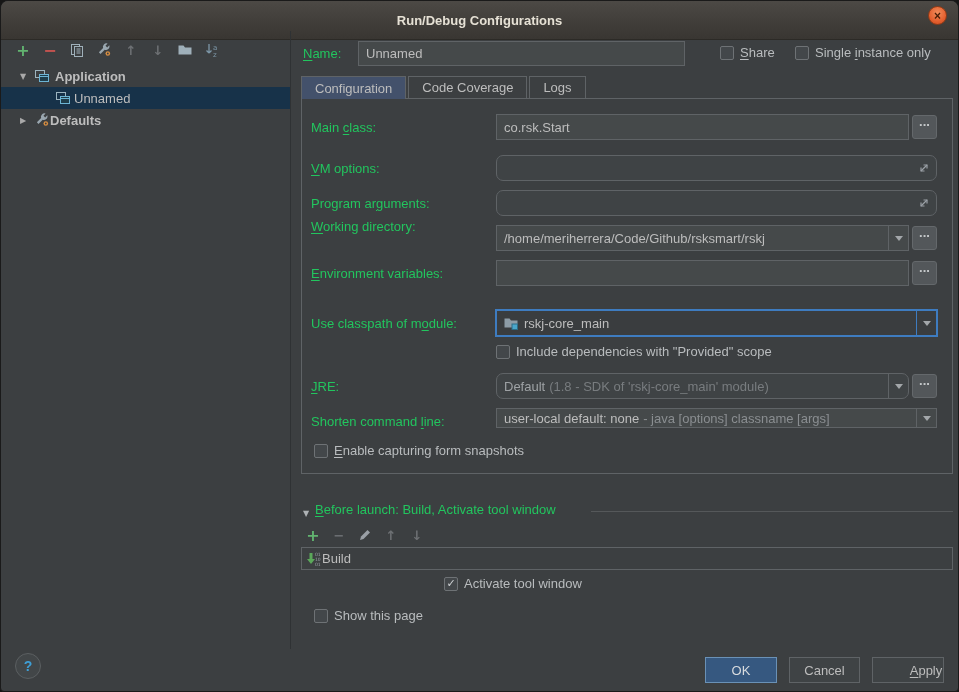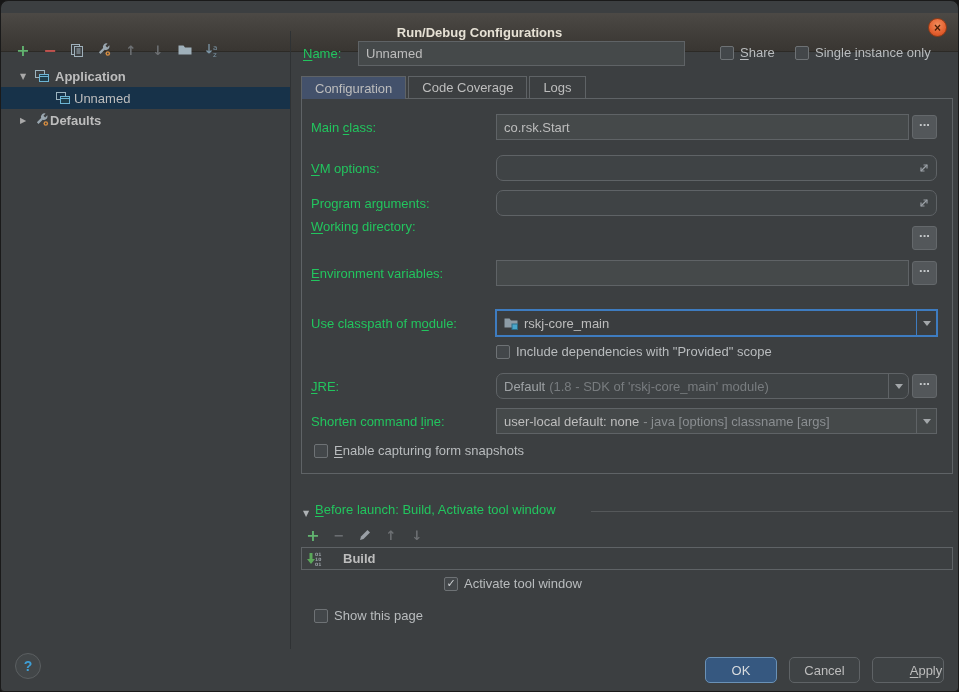--- a/index.html
+++ b/index.html
@@ -1,18 +1,18 @@
 <!DOCTYPE html>
 <html><head>
 <meta charset="utf-8">
 <style>
   * { margin:0; padding:0; box-sizing:border-box; }
   html,body { width:959px; height:692px; background:#161616; font-family:"Liberation Sans","DejaVu Sans",sans-serif; }
   .window { position:relative; width:959px; height:692px; background:#3c3f41; border-radius:8px 8px 4px 4px; overflow:hidden; border:1px solid #1a1a1a; }
-  .titlebar { position:absolute; top:12px; left:0; right:0; height:39px;
+  .titlebar { position:absolute; top:0; left:0; right:0; height:39px;
     background:linear-gradient(#4c4945,#403d39 60%,#393632); border-bottom:1px solid #2c2a26;
     display:flex; align-items:center; justify-content:center; }
   .title { color:#e6e1d5; font-weight:bold; font-size:13px; }
   .closebtn { position:absolute; right:11px; top:5px; width:19px; height:19px; border-radius:50%;
     background:radial-gradient(circle at 50% 35%, #f08d5c, #e4602f 60%, #c9481e);
     border:1px solid #933c17; color:#471d06; display:flex; align-items:center; justify-content:center;
     font-size:12px; font-weight:bold; line-height:1; }
   .lbl { position:absolute; color:#22c55e; font-size:13px; line-height:16px; white-space:nowrap; }
   u { text-decoration:underline; text-underline-offset:2px; }
   .vsep { position:absolute; left:289px; top:30px; width:1px; height:618px; background:#2f3234; }
@@ -37,24 +37,24 @@
     display:flex; align-items:center; justify-content:center; color:#cfd2d4; font-size:11px; line-height:1; font-family:"DejaVu Sans",sans-serif; }
   .tabs { position:absolute; left:300px; top:75px; display:flex; gap:2px; align-items:flex-end; z-index:2; }
   .tab { height:22px; padding:8px 13px; border:1px solid #5f6366; border-bottom:none; display:flex; align-items:center;
     color:#bdbdbd; font-size:13px; background:#3c3f41; }
   .tab.sel { background:#43516b; height:23px; margin-bottom:-1px; }
   .panel { position:absolute; left:300px; top:97px; width:652px; height:376px; border:1px solid #5f6366; z-index:1; }
   .combo-focus { position:absolute; background:#3a3d3f; border:2px solid #3e7cc0; color:#bdbdbd; font-size:13px;
     display:flex; align-items:center; gap:5px; padding:0 6px; }
   .combo-focus .arrowzone { border-left:1px solid #3e7cc0; }
   .hline { position:absolute; height:1px; background:#55585a; }
-  .listrow { position:absolute; border:1px solid #5f6366; display:flex; align-items:center; gap:21px; padding:0 4px;
-    color:#bdbdbd; font-size:13px;font-weight:bold; }
+  .listrow { position:absolute; border:1px solid #5f6366; display:flex; align-items:center; gap:0; padding:0 4px;
+    color:#bdbdbd; font-size:13px; }
   .btn { position:absolute; height:26px; border:1px solid #5f6366; background:#3f4345; color:#bdbdbd; font-size:13px;
-    display:flex; align-items:center; justify-content:center; border-radius:5px; }
+    display:flex; align-items:center; justify-content:center; border-radius:0; }
   .btn.primary { background:#365880; border-color:#6a91b6; color:#d8dbde; }
   .helpbtn { position:absolute; left:14px; top:652px; width:26px; height:26px; border-radius:50%;
     background:#424648; border:1px solid #5b5f61; color:#3e9fd6; font-weight:bold; font-size:14px;
     display:flex; align-items:center; justify-content:center; }
   .nameinput { position:absolute; left:357px; top:40px; width:327px; height:25px; background:#45494a;
     border:1px solid #5f6366; color:#bdbdbd; font-size:13px; padding:0 7px; outline:none;
     font-family:"Liberation Sans","DejaVu Sans",sans-serif; }
   .dim1 { color:#9ea2a5; }
   .dim2 { color:#787c7f; margin-left:4px; }
   .sec2 { color:#8a8e91; margin-left:4px; }
@@ -190,20 +190,26 @@
     <span class="icon16" style="position:absolute; right:4px;">
       <svg width="12" height="12" viewBox="0 0 12 12" fill="none" stroke="#9aa0a6" stroke-width="1.2">
           <path d="M3 9L9 3"></path>
           <path d="M5.5 3H9v3.5"></path>
           <path d="M3 5.5V9h3.5"></path>
         </svg>
     </span>
   </div>
 
   <span class="lbl" style="left:310px; top:218px;"><u>W</u>orking directory:</span>
+  <div class="tf" style="left:495px; top:224px; width:413px; height:26px; padding-right:24px;">
+    <span>/home/meriherrera/Code/Github/rsksmart/rskj</span>
+    <span class="arrowzone">
+        <span class="tri"></span>
+      </span>
+  </div>
   <div class="browse" style="left:911px; top:225px;">
       <span>...</span>
     </div>
 
   <span class="lbl" style="left:310px; top:265px;"><u>E</u>nvironment variables:</span>
   <div class="tf" style="left:495px; top:259px; width:413px; height:26px;">
     <span></span>
   </div>
   <div class="browse" style="left:911px; top:260px;">
       <span>...</span>
@@ -234,21 +240,21 @@
     <span class="dim2">(1.8 - SDK of 'rskj-core_main' module)</span>
     <span class="arrowzone">
         <span class="tri"></span>
       </span>
   </div>
   <div class="browse" style="left:911px; top:373px;">
       <span>...</span>
     </div>
 
   <span class="lbl" style="left:310px; top:413px;">Shorten command <u>l</u>ine:</span>
-  <div class="tf" style="left:495px; top:407px; width:441px; height:26px; padding-right:16px;text-align:right;">
+  <div class="tf" style="left:495px; top:407px; width:441px; height:20px; padding-right:16px;text-align:right;">
     <span>user-local default: none</span>
     <span class="sec2">- java [options] classname [args]</span>
     <span class="arrowzone">
         <span class="tri"></span>
       </span>
   </div>
 
   <div class="cbrow" style="left:313px; top:442px;">
     <span class="cbbox"></span>
     <span><u>E</u>nable capturing form snapshots</span>

